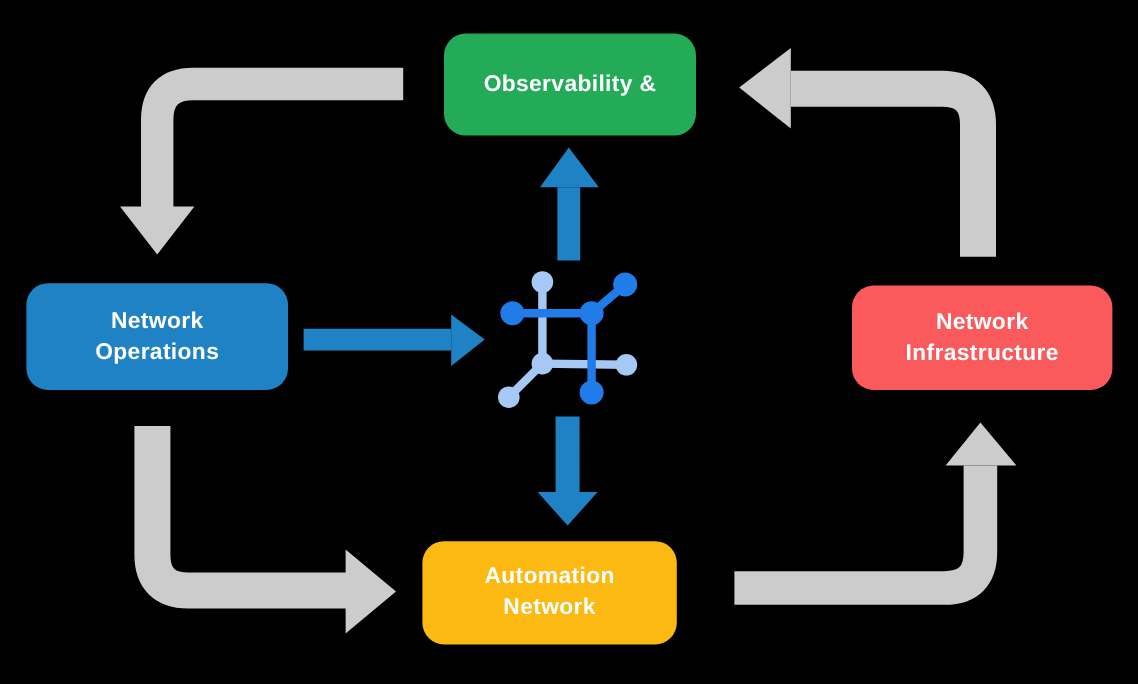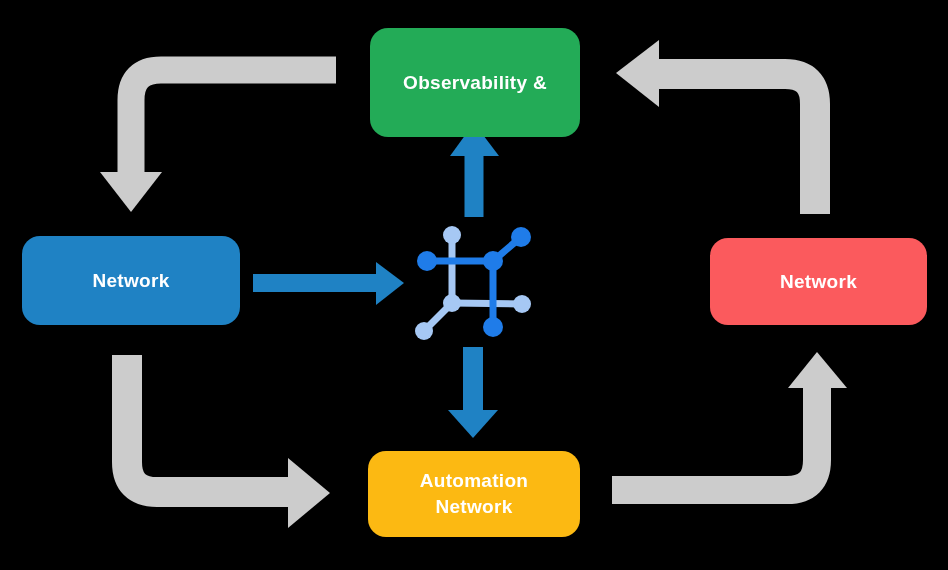--- a/index.html
+++ b/index.html
@@ -24,24 +24,24 @@
     align-items: center;
     justify-content: center;
     text-align: center;
     color: #ffffff;
     font-size: 19px;
     font-weight: bold;
     line-height: 1.35;
     letter-spacing: 0.3px;
   }
   .node .lbl { display: block; }
-  .node-observability   { left: 370px; top: 28px;  width: 210px; height: 109px; }
+  .node-observability   { left: 370px; top: 28px;  width: 210px; height: 85px; }
   .node-operations      { left: 22px;  top: 236px; width: 218px; height: 89px; }
   .node-infrastructure  { left: 710px; top: 238px; width: 217px; height: 87px; }
-  .node-automation      { left: 368px; top: 451px; width: 212px; height: 86px; }
+  .node-automation      { left: 352px; top: 451px; width: 212px; height: 86px; }
 </style>
 </head>
 <body>
 
 <div class="stage">
 
   <svg class="arrows-layer" viewBox="0 0 948 570">
 
     <g>
       <path d="M 336 70 L 161 70 Q 131 70 131 100 L 131 174" fill="none" stroke-width="27" stroke="#cccccc"></path>
@@ -104,26 +104,28 @@
 
   <div class="node node-observability" style="background: rgb(35, 171, 87);">
     <div>
       <span class="lbl">Observability &amp;</span>
     </div>
   </div>
 
   <div class="node node-operations" style="background: rgb(31, 130, 196);">
     <div>
       <span class="lbl">Network</span>
+      <span class="lbl">Operations</span>
     </div>
   </div>
 
   <div class="node node-infrastructure" style="background: rgb(251, 90, 93);">
     <div>
       <span class="lbl">Network</span>
+      <span class="lbl">Infrastructure</span>
     </div>
   </div>
 
   <div class="node node-automation" style="background: rgb(252, 185, 18);">
     <div>
       <span class="lbl">Automation</span>
       <span class="lbl">Network</span>
     </div>
   </div>
 

